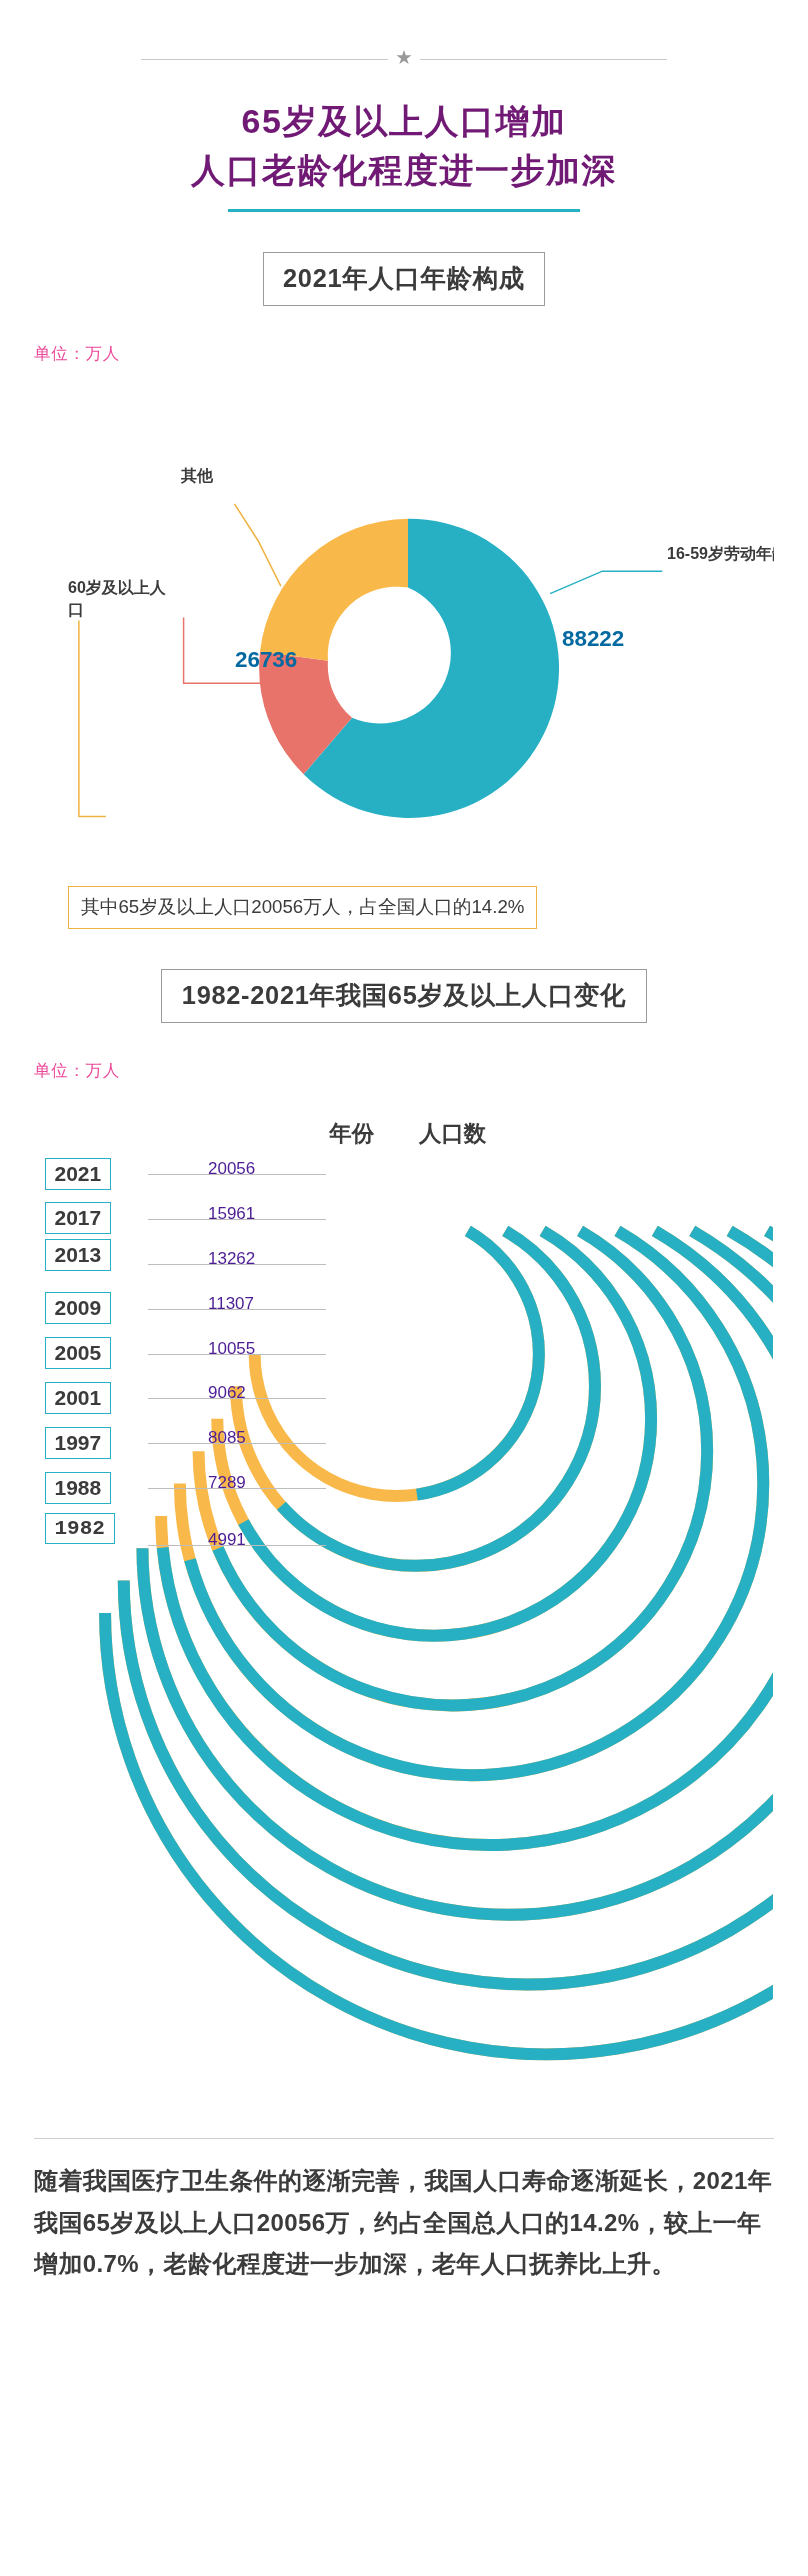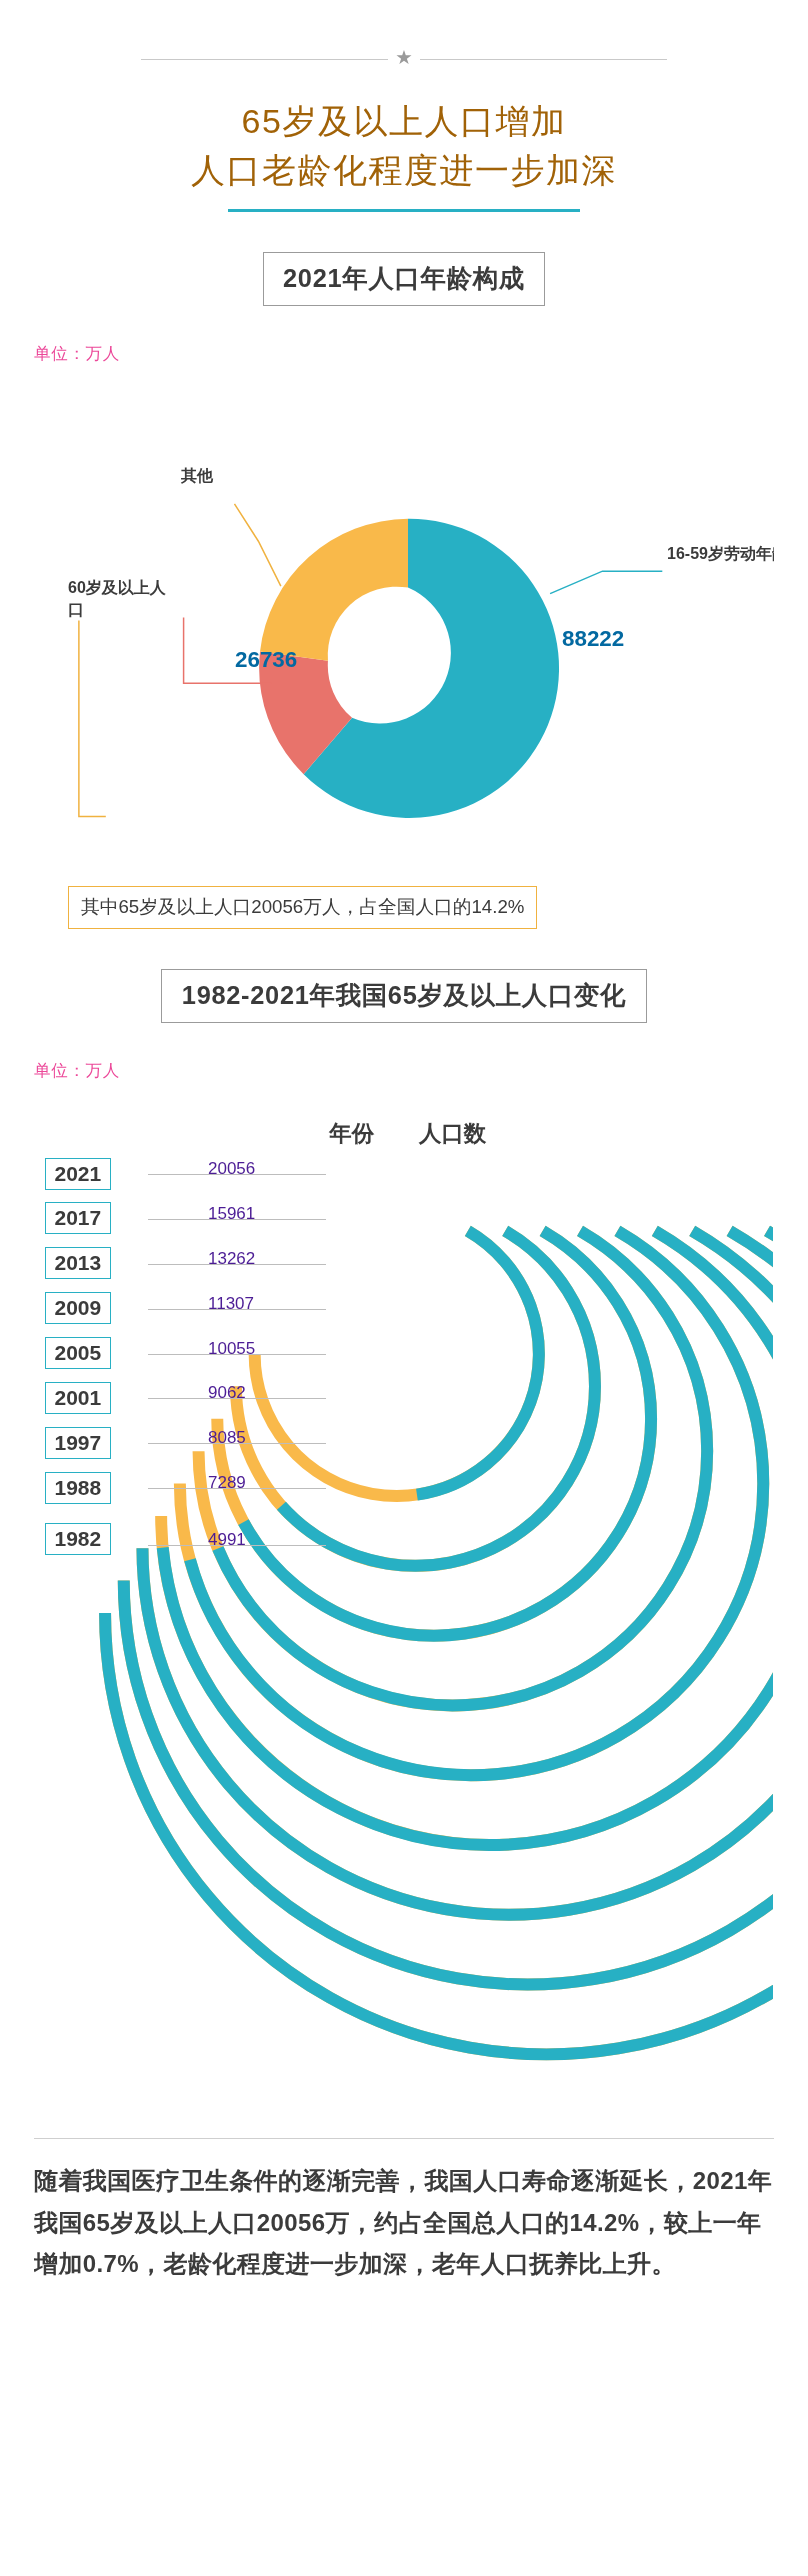--- a/index.html
+++ b/index.html
@@ -44,22 +44,22 @@
     margin: 0 7.5px;
     transform: translateY(-1.5px);
   }
   
   .title-block {
     text-align: center;
     margin-top: 4.5px;
   }
   .title-line {
     font-size: 34px;
-    font-weight: normal;
-    color: #a16207;
+    font-weight: bold;
+    color: #701a75;
     letter-spacing: 1.5px;
     line-height: 1.45;
   }
   .title-underline {
     width: 352px;
     height: 3px;
     background: #28b0c4;
     margin: 13.5px auto 0 auto;
   }
   
@@ -297,27 +297,27 @@
     <div class="leader" style="top:153px; width:178px;"></div>
     <div class="leader" style="top:198px; width:178px;"></div>
     <div class="leader" style="top:242px; width:178px;"></div>
     <div class="leader" style="top:287px; width:178px;"></div>
     <div class="leader" style="top:332px; width:178px;"></div>
     <div class="leader" style="top:389px; width:178px;"></div>
 
     
     <div class="year-tag" style="top:1.5px;">2021</div>
     <div class="year-tag" style="top:46px;">2017</div>
-    <div class="year-tag" style="top:91px;">2013</div>
+    <div class="year-tag" style="top:83px;">2013</div>
     <div class="year-tag" style="top:136px;">2009</div>
     <div class="year-tag" style="top:181px;">2005</div>
     <div class="year-tag" style="top:226px;">2001</div>
     <div class="year-tag" style="top:271px;">1997</div>
     <div class="year-tag" style="top:316px;">1988</div>
-    <div class="year-tag" style="top:367px;">1982</div>
+    <div class="year-tag" style="top:357px;font-family:Liberation Mono, monospace;">1982</div>
 
     
     <div class="arc-val" style="top:3px;">20056</div>
     <div class="arc-val" style="top:48px;">15961</div>
     <div class="arc-val" style="top:93px;">13262</div>
     <div class="arc-val" style="top:138px;">11307</div>
     <div class="arc-val" style="top:183px;">10055</div>
     <div class="arc-val" style="top:227px;">9062</div>
     <div class="arc-val" style="top:272px;">8085</div>
     <div class="arc-val" style="top:317px;">7289</div>

